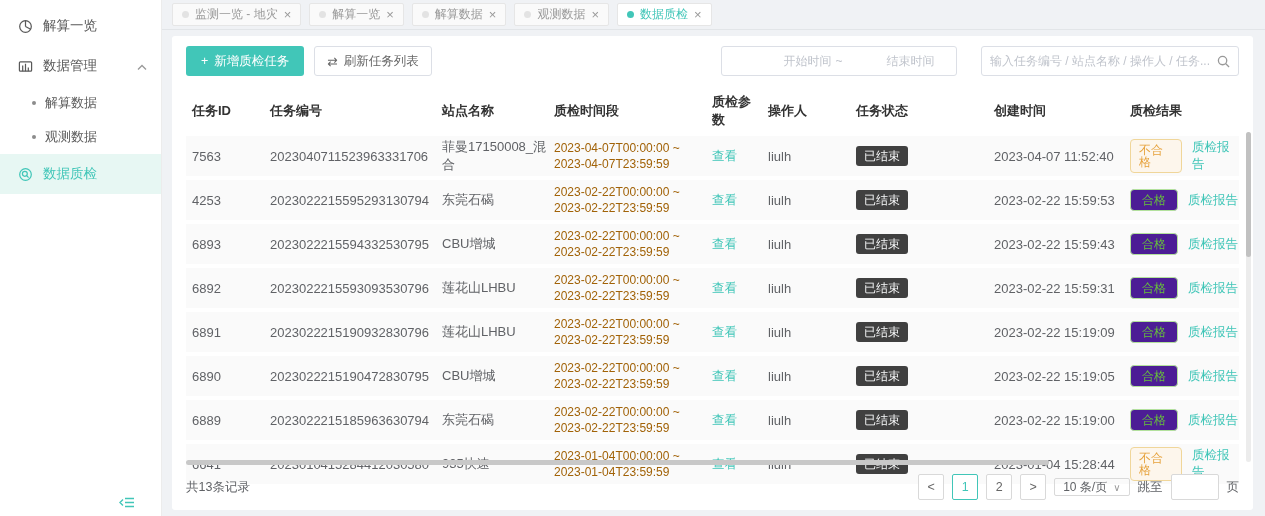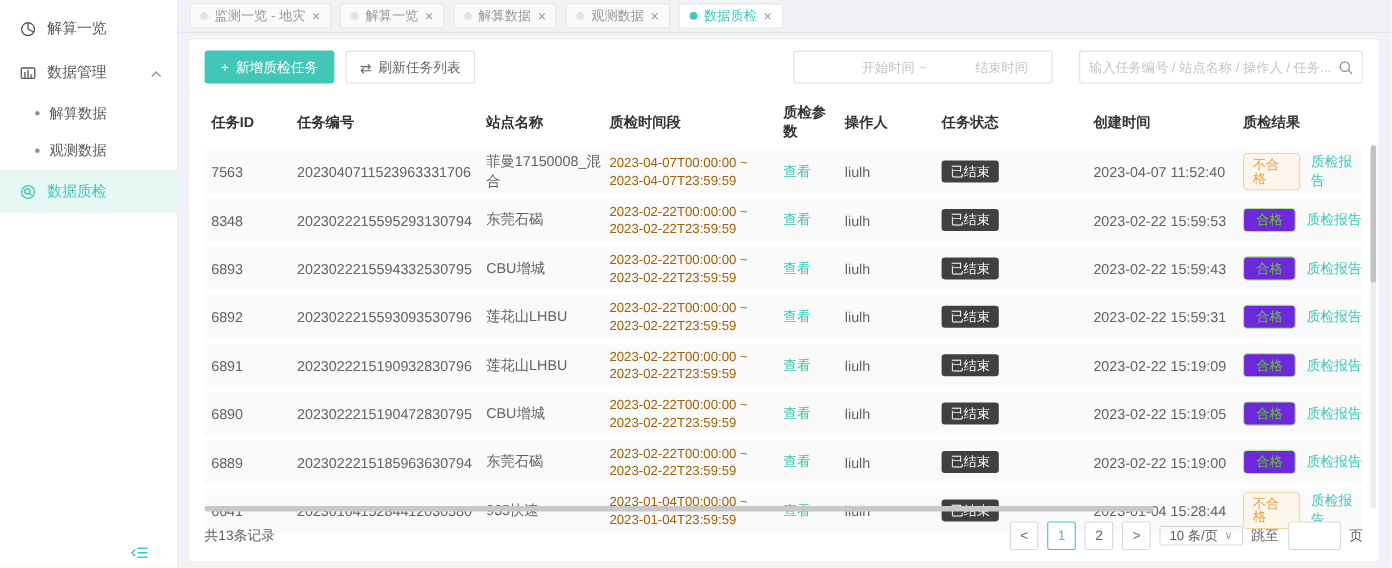--- a/index.html
+++ b/index.html
@@ -46,21 +46,21 @@
   .thead, .tr { display:grid; grid-template-columns:78px 172px 112px 158px 56px 88px 138px 136px 1fr; align-items:center; }
   .thead { margin-top:12px; padding:5px 0 7px 0; flex:none; }
   .th { font-weight:700; color:#333; font-size:13px; padding-left:6px; }
   .rows { flex:1; display:flex; flex-direction:column; gap:4px; min-height:0; }
   .tr { background:#fafafa; min-height:40px; }
   .td { padding-left:6px; font-size:13px; color:#606266; }
   .td.time { font-size:12px; line-height:1.35; color:#a16207; }
   .link { color:#41c6b8; font-size:12.5px; text-decoration:none; cursor:pointer; }
   .badge { display:inline-block; font-size:12px; line-height:1; padding:4px 8px; border-radius:3px; }
   .badge.done { background:#404040; color:#f7f8f9; }
-  .badge.pass { background:#6d28d9; border:1px solid #b3e19d; color:#67c23a; padding:4px 11px; border-radius:4px; }
+  .badge.pass { background:#4c1d95; border:1px solid #b3e19d; color:#67c23a; padding:4px 11px; border-radius:4px; }
   .badge.fail { background:#fdf6ec; border:1px solid #f0d69a; color:#e6a23c; border-radius:4px; }
   .td.result { display:flex; align-items:center; gap:10px; }
 
   .hscroll { height:5px; margin:5px 0 3px 0; flex:none; }
   .hscroll .thumb { width:82%; height:5px; background:#c8c8c8; border-radius:3px; }
   .vscroll { position:absolute; top:96px; bottom:48px; right:2px; width:5px; background:#ececec; border-radius:3px; }
   .vscroll .vthumb { width:5px; height:38%; background:#c1c1c1; border-radius:3px; }
 
   
   .tfoot { display:flex; align-items:center; flex:none; padding:6px 0 4px 0; font-size:12.5px; color:#606266; }
@@ -203,21 +203,21 @@
     <div class="td">
       <span class="badge done">已结束</span>
     </div>
     <div class="td">2023-04-07 11:52:40</div>
     <div class="td result">
       <span class="badge fail">不合格</span>
       <a class="link">质检报告</a>
     </div>
   </div>
           <div class="tr">
-    <div class="td">8348</div>
+    <div class="td">4253</div>
     <div class="td">2023022215595293130794</div>
     <div class="td">东莞石碣</div>
     <div class="td time">
       <div>2023-02-22T00:00:00 ~</div>
       <div>2023-02-22T23:59:59</div>
     </div>
     <div class="td">
       <a class="link">查看</a>
     </div>
     <div class="td">liulh</div>

